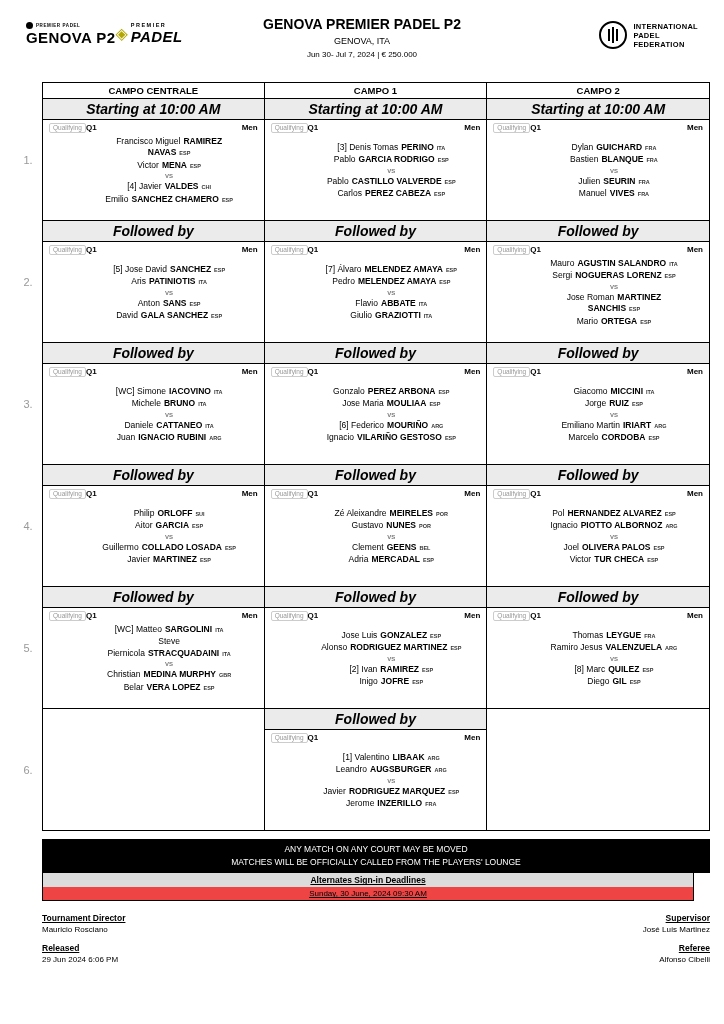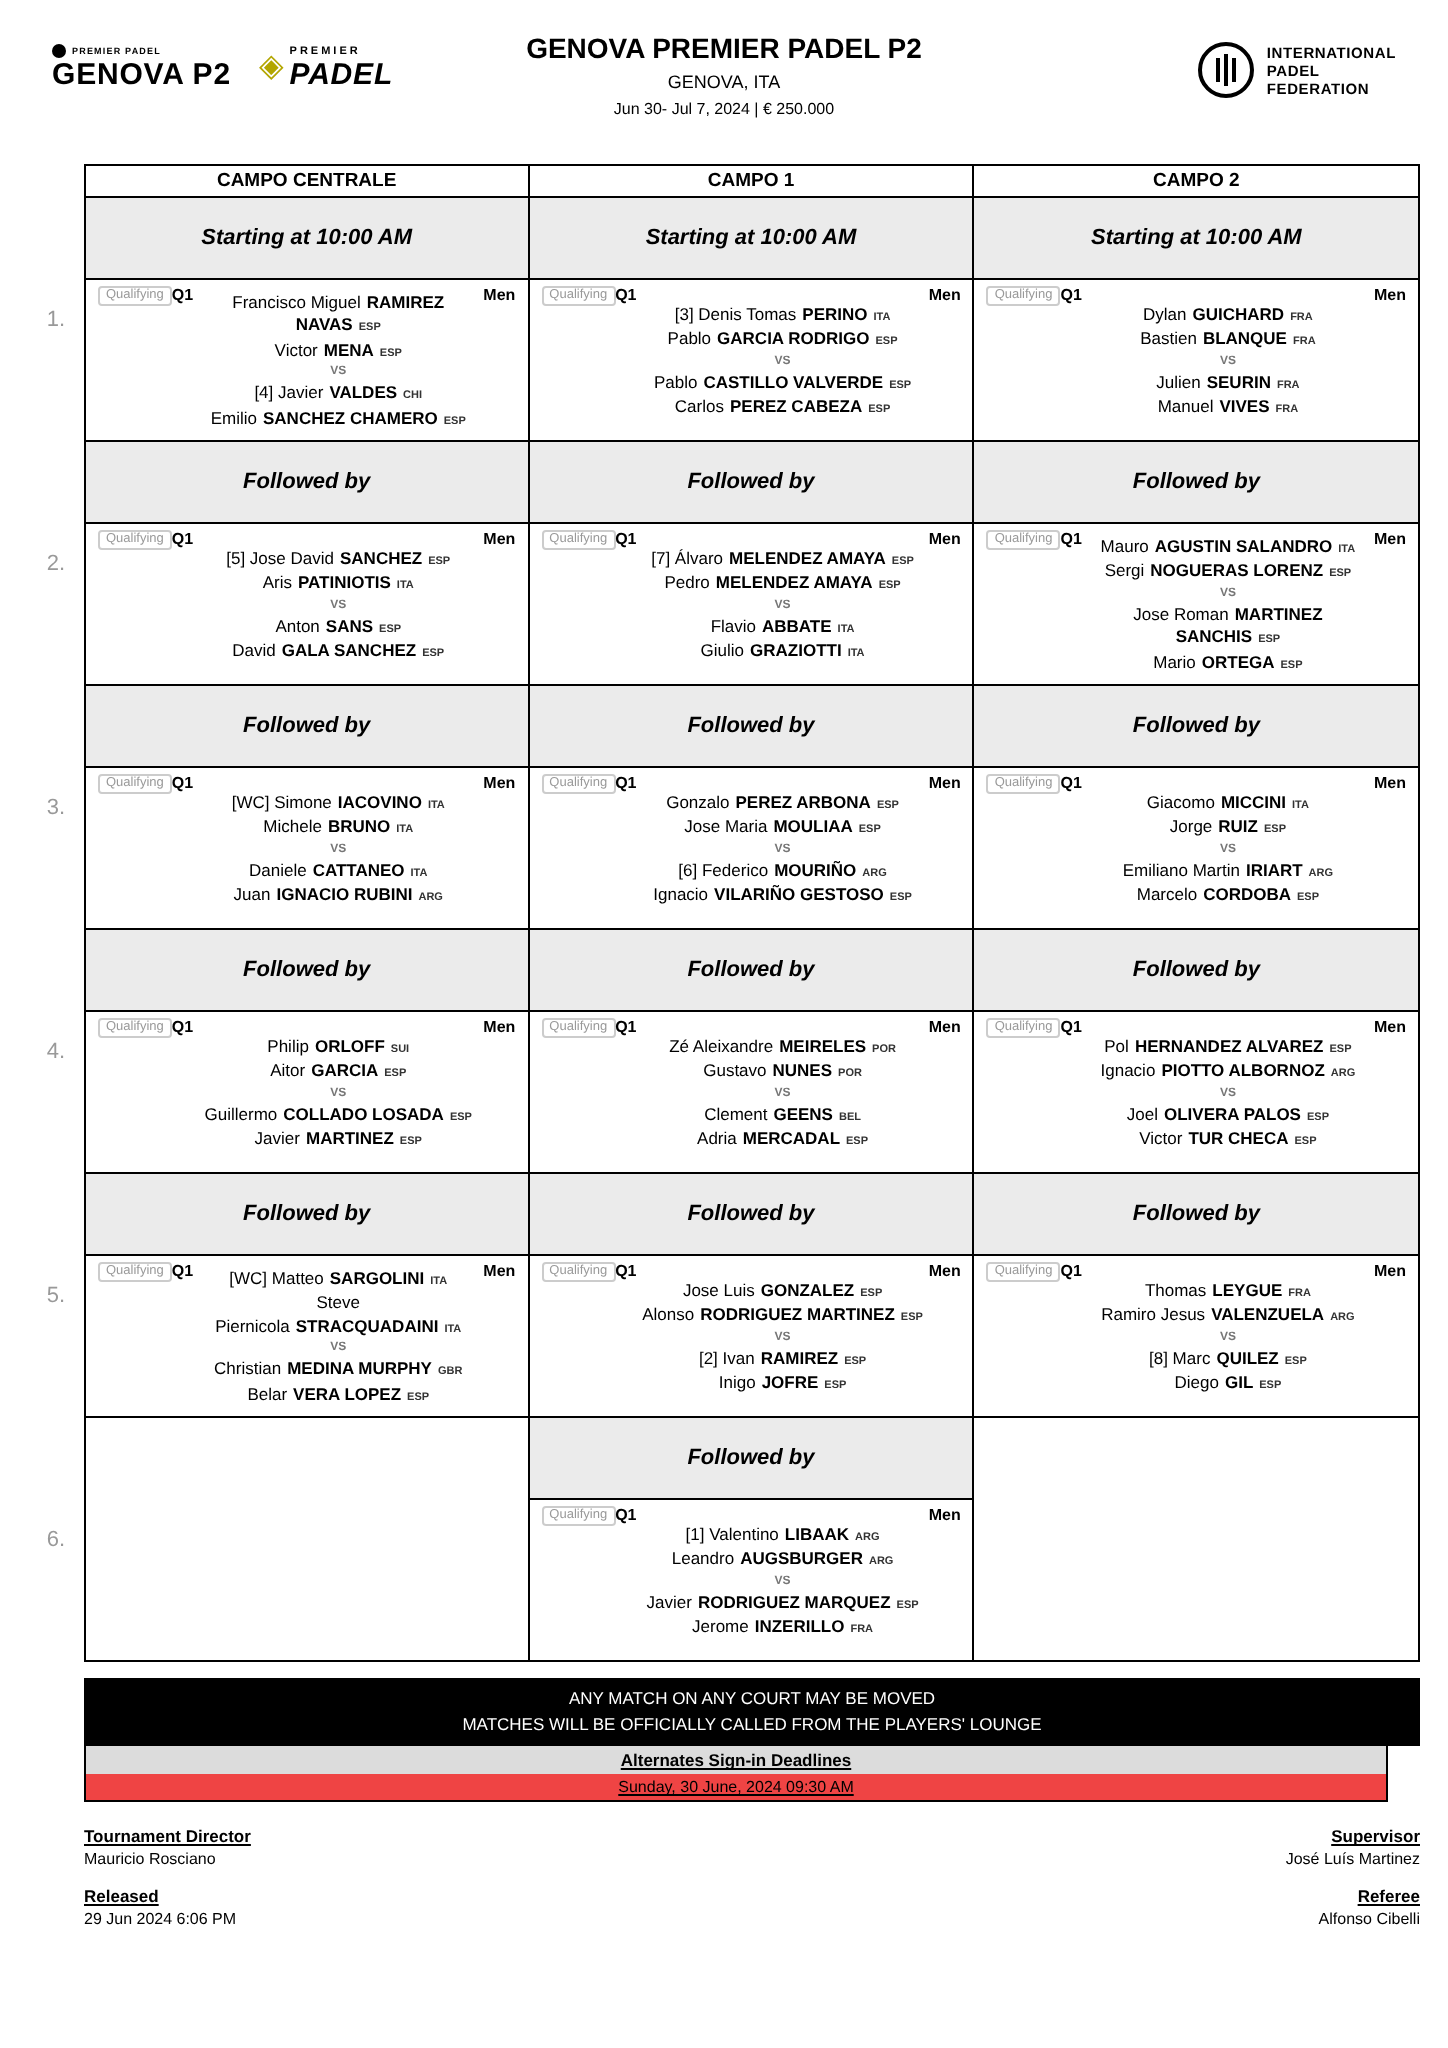--- a/index.html
+++ b/index.html
@@ -2,21 +2,21 @@
 <html><head>
 <meta charset="utf-8">
 <style>
   * { margin:0; padding:0; box-sizing:border-box; }
   html,body { background:#ffffff; }
   body { display:flex; justify-content:center; font-family:"Liberation Sans", sans-serif; }
   .page { width:724px; height:1024px; background:#fff; color:#000; position:relative; padding-top:16px; overflow:hidden; }
 
   
   .doc-header { position:relative; height:66px; margin:0 26px; }
-  .logos-left { position:absolute; left:0; top:6px; display:flex; align-items:center; gap:14px; }
+  .logos-left { position:absolute; left:0; top:6px; display:flex; align-items:flex-start; }
   .genova-logo { display:flex; flex-direction:column; }
   .gl-top { display:flex; align-items:center; gap:3px; font-size:4.5px; font-weight:bold; letter-spacing:.6px; }
   .gl-emblem { width:7px; height:7px; background:#000; border-radius:50%; display:inline-block; }
   .gl-main { font-size:15px; font-weight:800; letter-spacing:.4px; }
   .premier-logo { display:flex; align-items:center; gap:3px; }
   .pl-icon { color:#b3a600; font-size:16px; line-height:1; }
   .pl-top { font-size:5.5px; font-weight:bold; letter-spacing:1.5px; }
   .pl-main { font-size:15px; font-weight:800; font-style:italic; letter-spacing:.4px; }
   .title-block { position:absolute; left:50%; transform:translateX(-50%); top:0; text-align:center; width:320px; }
   .event-title { font-size:14px; font-weight:bold; }
@@ -29,21 +29,21 @@
   .order-title { text-align:center; font-size:11.5px; font-weight:bold; margin:12px 0 8px; }
 
   
   .schedule { margin:0 14px; }
   .op-row { display:grid; grid-template-columns:28px 1fr 1fr 1fr; }
   .row-num { display:flex; align-items:center; justify-content:center; color:#999; font-size:11px; }
   .sched-cell { border-right:1px solid #000; border-bottom:1px solid #000; background:#fff; }
   .sched-cell.first { border-left:1px solid #000; }
   .header-row .sched-cell { border-top:1px solid #000; text-align:center; font-weight:bold; font-size:9.5px; padding:2px 0; }
   .body-cell { min-height:122px; display:flex; flex-direction:column; }
-  .band { background:#ebebeb; border-bottom:1px solid #000; text-align:center; font-size:11px; font-weight:bold; font-style:italic; padding:14px 0; }
+  .band { background:#ebebeb; border-bottom:1px solid #000; text-align:center; font-size:14px; font-weight:bold; font-style:italic; padding:2px 0; }
   .match-area { flex:1; display:flex; flex-direction:row; padding:3px 6px 2px; }
   .match-head { display:flex; justify-content:space-between; align-items:flex-start; }
   .category { font-size:6.5px; color:#999; border:1px solid #ccc; padding:0 3px 1px; border-radius:2px; }
   .round { font-size:8px; font-weight:bold; }
   .players { flex:1; display:flex; flex-direction:column; justify-content:center; text-align:center; gap:1px; padding:2px 0; }
   .player-line { font-size:8.5px; line-height:1.35; }
   .p-pre { margin-right:3px; }
   .p-last { font-weight:bold; }
   .p-cc { font-size:5.5px; font-weight:bold; margin-left:3px; color:#333; }
   .vs-line { font-size:6px; color:#777; font-weight:bold; margin:1px 0; }

